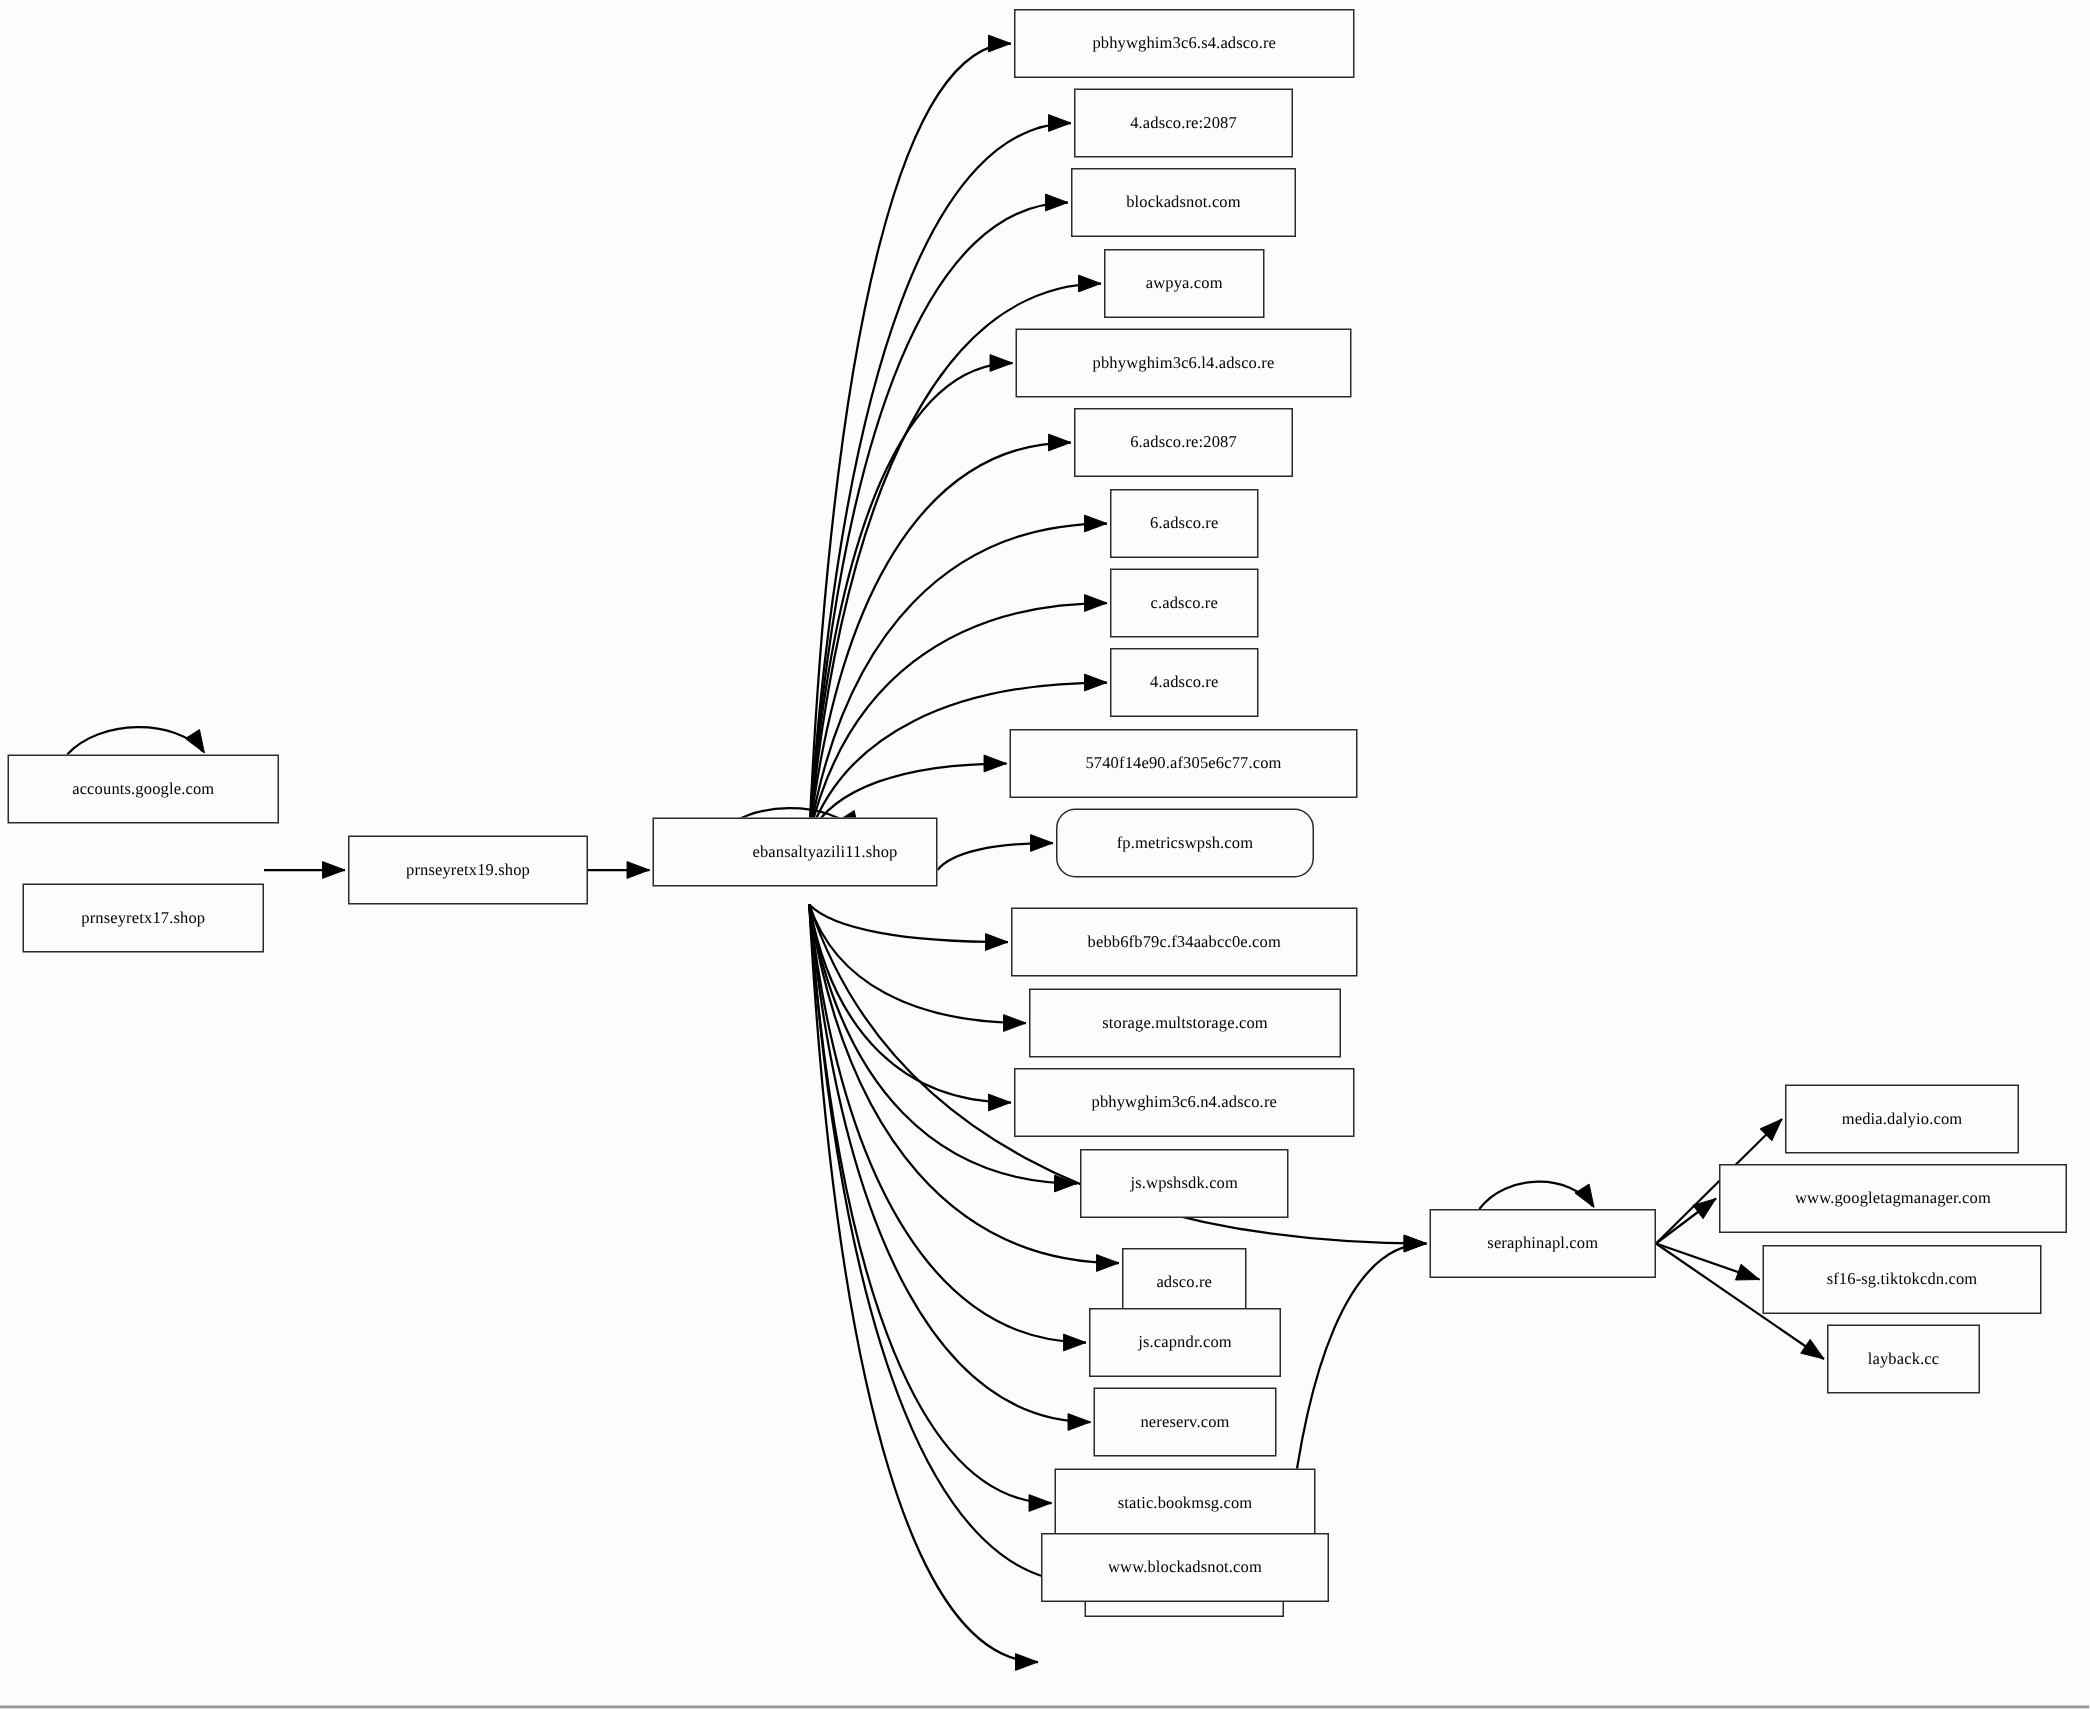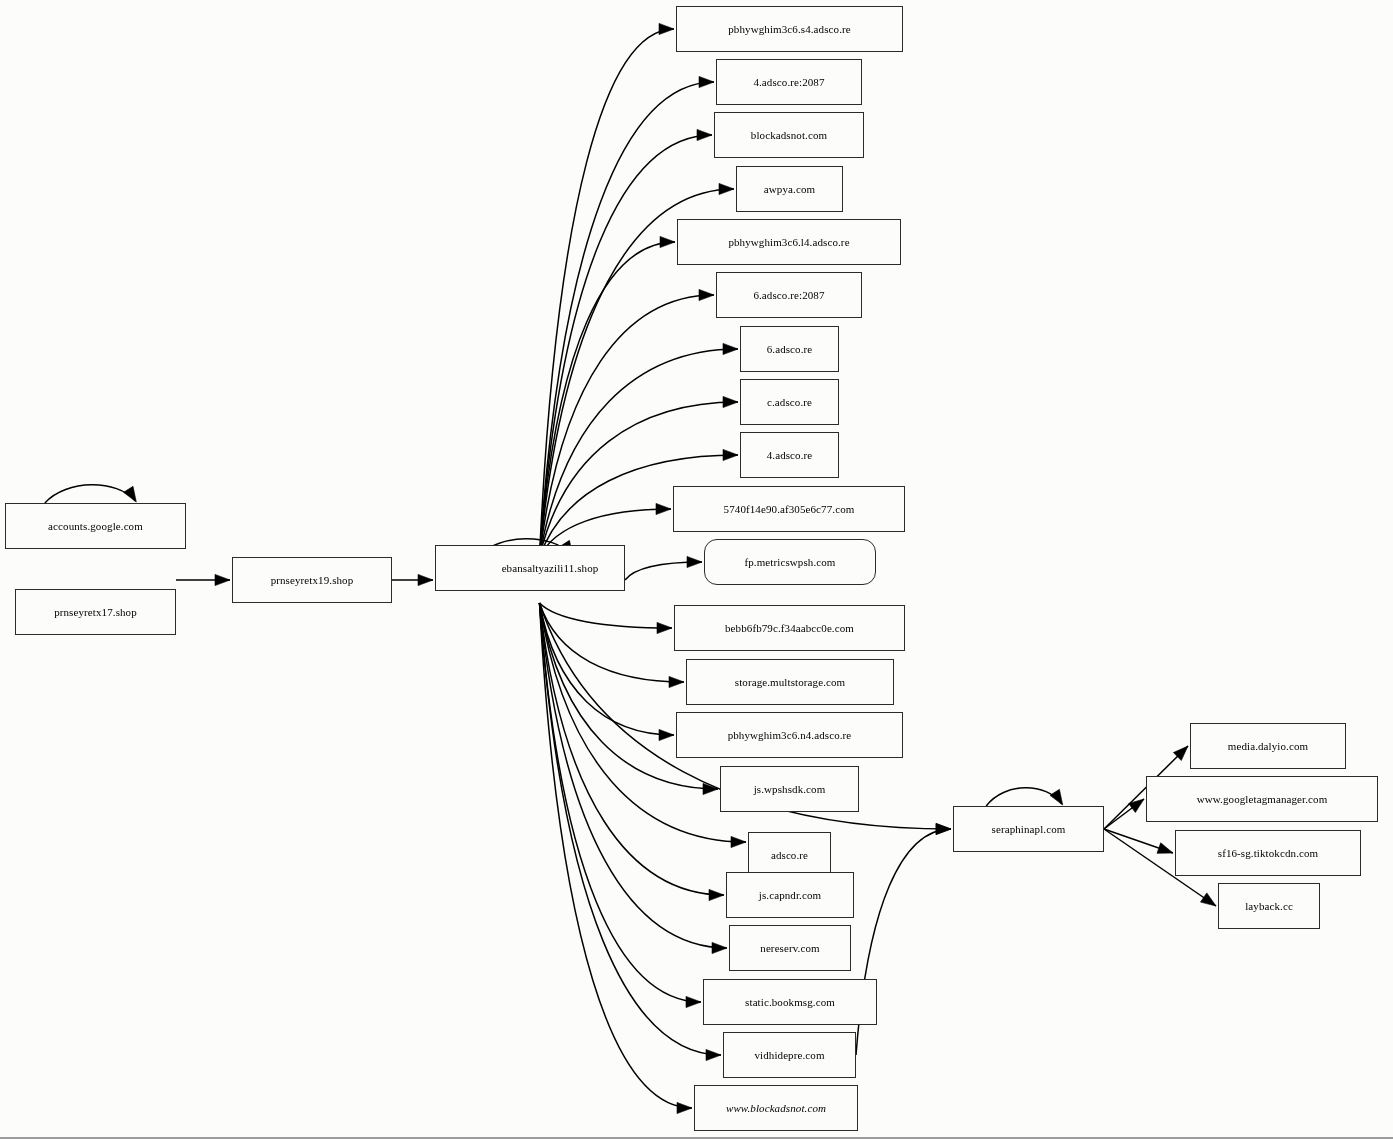--- a/index.html
+++ b/index.html
@@ -138,20 +138,20 @@
       <div class="node-box" style="left: 704px; top: 539px; width: 172px; height: 46px; border-radius: 13px;">fp.metricswpsh.com</div>
       <div class="node-box" style="left: 674px; top: 605px; width: 231px; height: 46px;">bebb6fb79c.f34aabcc0e.com</div>
       <div class="node-box" style="left: 686px; top: 659px; width: 208px; height: 46px;">storage.multstorage.com</div>
       <div class="node-box" style="left: 676px; top: 712px; width: 227px; height: 46px;">pbhywghim3c6.n4.adsco.re</div>
       <div class="node-box" style="left: 720px; top: 766px; width: 139px; height: 46px;">js.wpshsdk.com</div>
       <div class="node-box" style="left: 748px; top: 819px; width: 83px; height: 46px; margin-top: 13px;">adsco.re</div>
       <div class="node-box" style="left: 726px; top: 872px; width: 128px; height: 46px;">js.capndr.com</div>
       <div class="node-box" style="left: 729px; top: 925px; width: 122px; height: 46px;">nereserv.com</div>
       <div class="node-box" style="left: 703px; top: 979px; width: 174px; height: 46px;">static.bookmsg.com</div>
       <div class="node-box" style="left: 723px; top: 1032px; width: 133px; height: 46px;">vidhidepre.com</div>
-      <div class="node-box" style="left: 694px; top: 1085px; width: 164px; height: 46px; font-style: italic;">www.blockadsnot.com</div>
+      <div class="node-box" style="left: 694px; top: 1022px; width: 192px; height: 46px;">www.blockadsnot.com</div>
       <div class="node-box" style="left: 953px; top: 806px; width: 151px; height: 46px;">seraphinapl.com</div>
       <div class="node-box" style="left: 1190px; top: 723px; width: 156px; height: 46px;">media.dalyio.com</div>
       <div class="node-box" style="left: 1146px; top: 776px; width: 232px; height: 46px;">www.googletagmanager.com</div>
       <div class="node-box" style="left: 1175px; top: 830px; width: 186px; height: 46px;">sf16-sg.tiktokcdn.com</div>
       <div class="node-box" style="left: 1218px; top: 883px; width: 102px; height: 46px;">layback.cc</div>
     </div>
 </div>
 
 </body></html>

